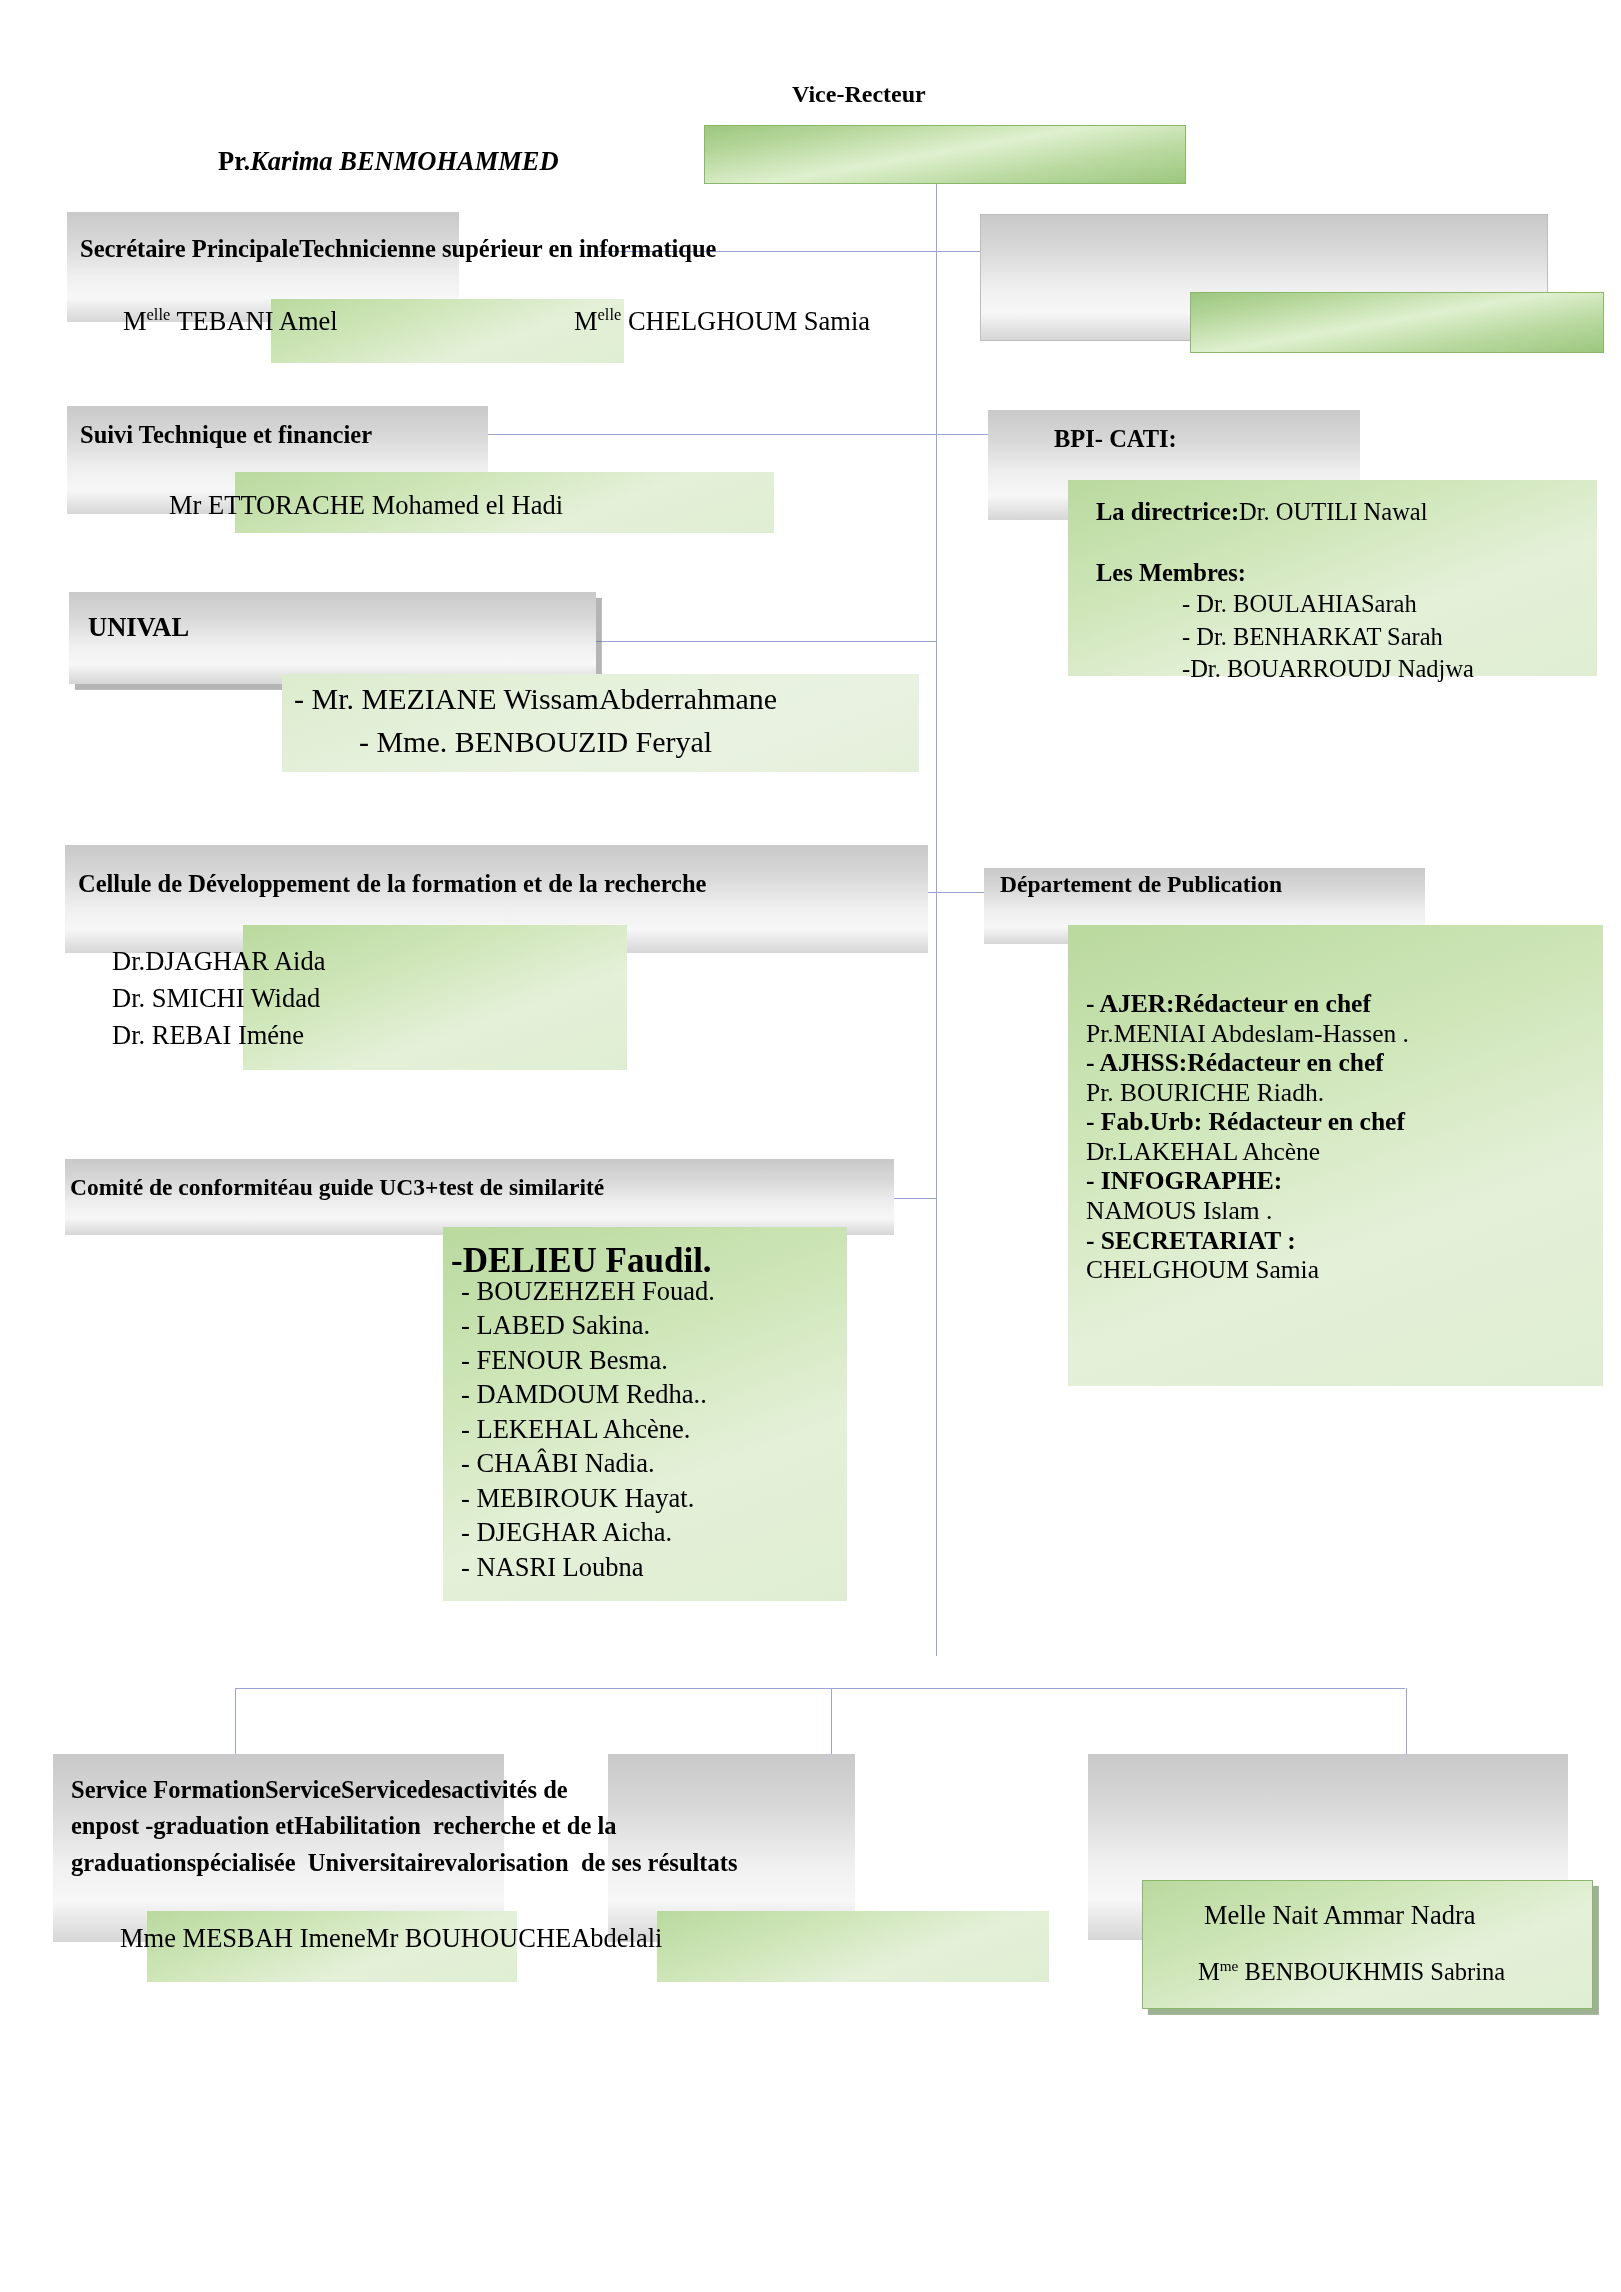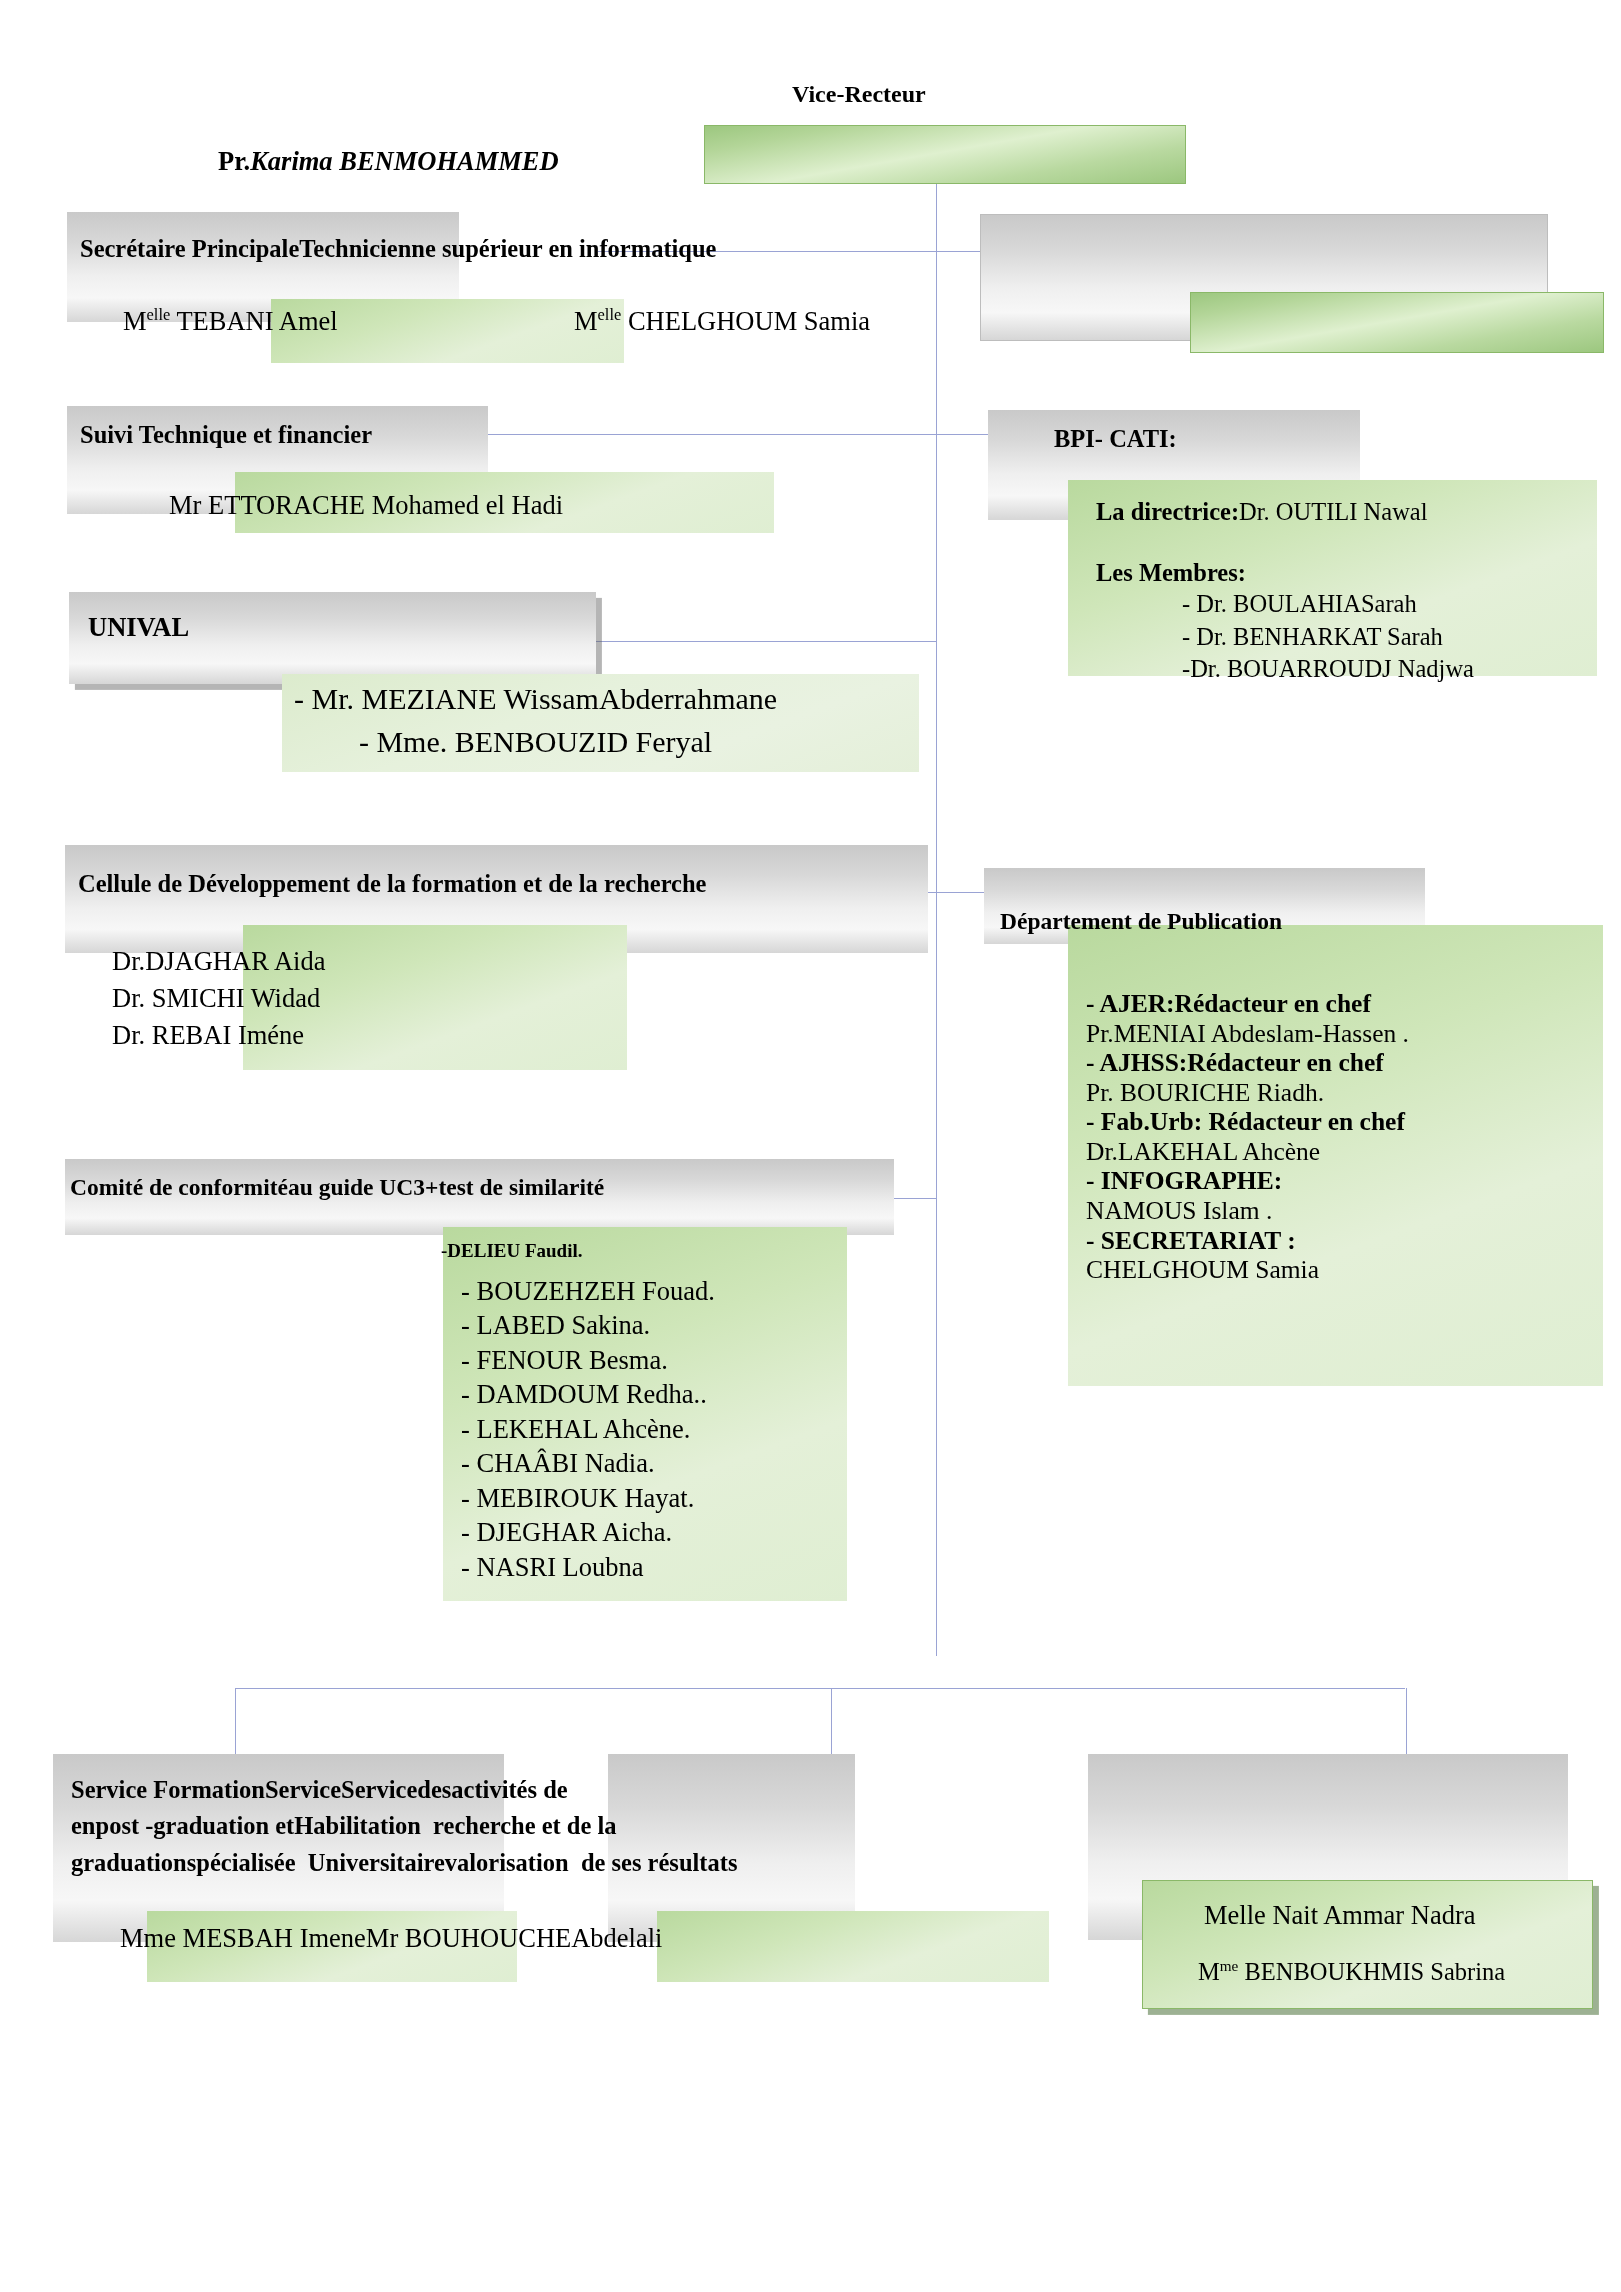--- a/index.html
+++ b/index.html
@@ -145,21 +145,21 @@
 
   <div class="greybox" style="left:65px; top:845px; width:863px; height:108px;"></div>
   <div class="greenbox green-soft" style="left:243px; top:925px; width:384px; height:145px;"></div>
   <div class="txt bold" style="left:78px; top:870px; font-size:24.5px;">Cellule de Développement de la formation et de la recherche</div>
   <div class="ml" style="left:112px; top:943px; font-size:26.5px; line-height:1.39;">Dr.DJAGHAR Aida
 Dr. SMICHI Widad
       Dr. REBAI Iméne</div>
 
   <div class="greybox" style="left:984px; top:868px; width:441px; height:76px;"></div>
   <div class="greenbox green-soft" style="left:1068px; top:925px; width:535px; height:461px;"></div>
-  <div class="txt bold" style="left:1000px; top:908px; font-size:23.5px;">Département de Publication</div>
+  <div class="txt bold" style="left:1000px; top:871px; font-size:23.5px;">Département de Publication</div>
 
   <div class="abs" style="left:1086px; top:941px; width:510px; font-size:25.5px; line-height:1.16;">
     <div>
       <div class="bold">- AJER:Rédacteur en chef</div>
       <div>Pr.MENIAI Abdeslam-Hassen .</div>
     </div>
     <div>
       <div class="bold">- AJHSS:Rédacteur en chef</div>
       <div>Pr. BOURICHE  Riadh.</div>
     </div>
@@ -173,21 +173,21 @@
     </div>
     <div>
       <div class="bold">- SECRETARIAT :</div>
       <div>CHELGHOUM Samia</div>
     </div>
   </div>
 
   <div class="greybox" style="left:65px; top:1159px; width:829px; height:76px;"></div>
   <div class="greenbox green-soft" style="left:443px; top:1227px; width:404px; height:374px;"></div>
   <div class="txt bold" style="left:70px; top:1174px; font-size:23.5px;">Comité de conformitéau guide UC3+test de similarité</div>
-  <div class="txt bold" style="left:441px; top:1240px; font-size:19px;">-DELIEU Faudil.</div>
+  <div class="txt bold" style="left:451px; top:1240px; font-size:35px;">-DELIEU Faudil.</div>
   <div class="ml" style="left:461px; top:1274px; font-size:26.5px; line-height:1.3;">- BOUZEHZEH Fouad.
 - LABED Sakina.
 - FENOUR Besma.
 - DAMDOUM Redha..
 - LEKEHAL Ahcène.
 - CHAÂBI Nadia.
 - MEBIROUK Hayat.
 - DJEGHAR Aicha.
 - NASRI Loubna</div>
 

